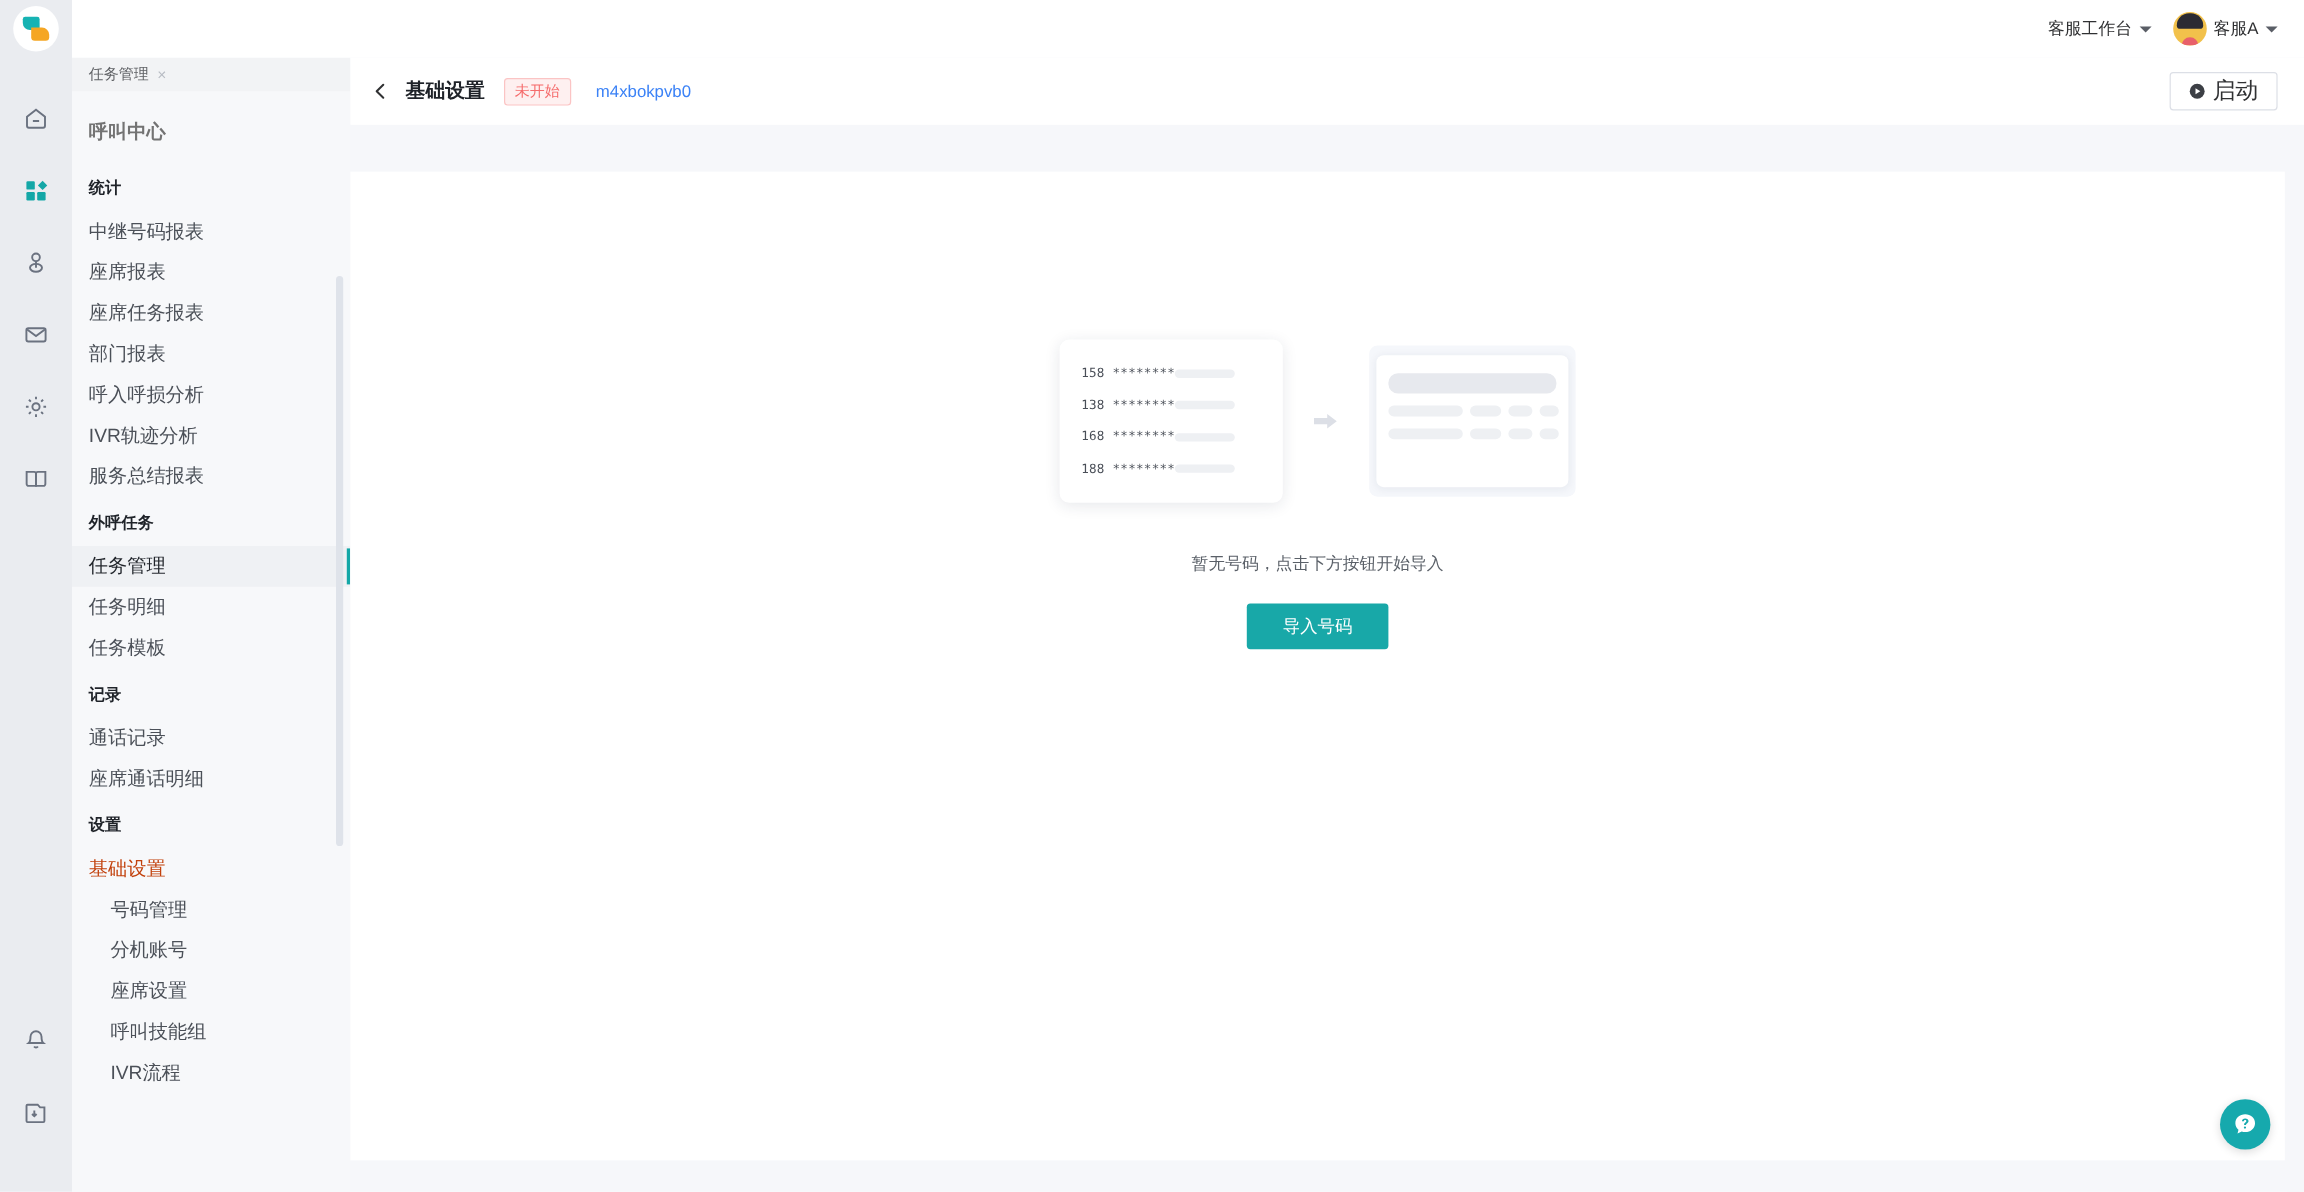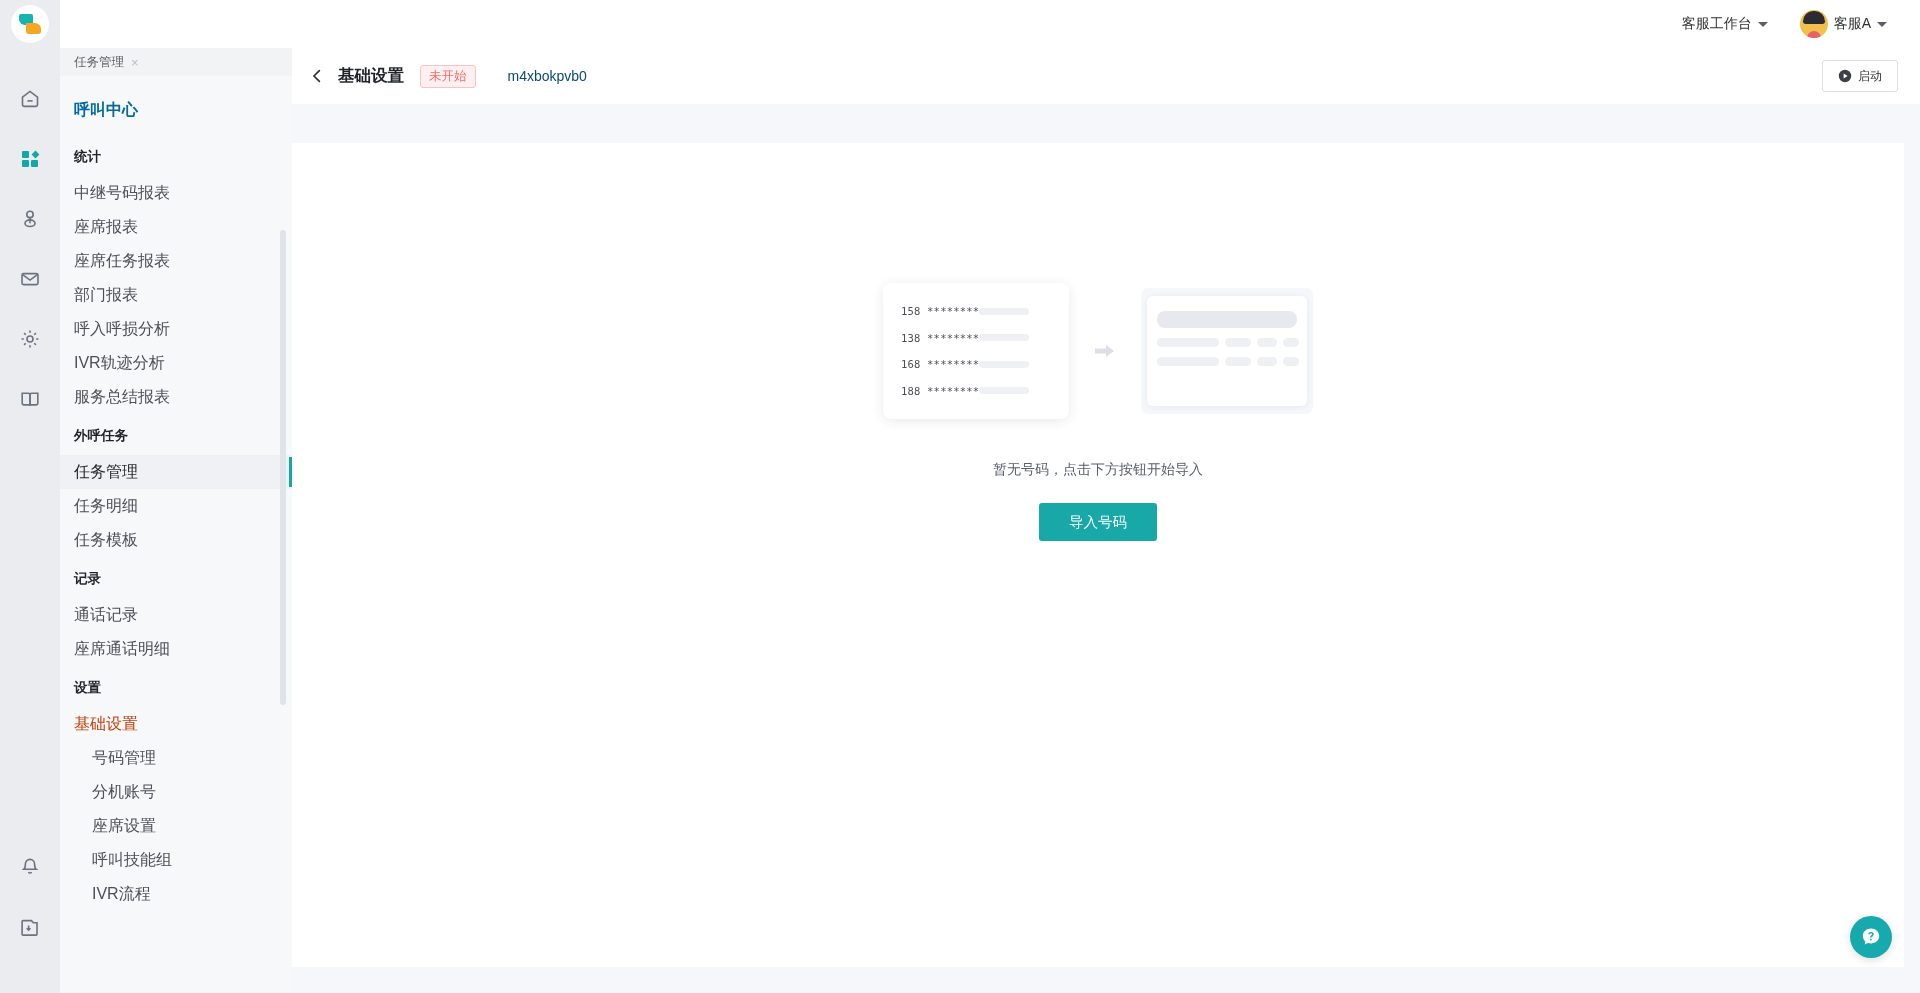--- a/index.html
+++ b/index.html
@@ -11,21 +11,21 @@
     -webkit-font-smoothing: antialiased;
   }
 
   
   .topbar {
     position: absolute; top: 0; left: 0; width: 1920px; height: 48px;
     background: #ffffff;
     display: flex; align-items: center; justify-content: flex-end;
     z-index: 30;
   }
-  .topbar-right { display: flex; align-items: center; padding-right: 33px; gap: 32px; }
+  .topbar-right { display: flex; align-items: center; padding-right: 22px; gap: 18px; }
   .tb-item {
     display: flex; align-items: center; gap: 6px;
     font-size: 14px; color: #303133; cursor: pointer;
   }
   .caret {
     width: 0; height: 0;
     border-left: 5px solid transparent; border-right: 5px solid transparent;
     border-top: 5px solid #5a5e66;
     display: inline-block;
   }
@@ -76,21 +76,21 @@
   .menu-tabstrip {
     height: 28px; background: #f2f3f5;
     display: flex; align-items: center; padding-left: 14px;
   }
   .tab {
     display: flex; align-items: center; gap: 7px;
     font-size: 12.5px; color: #606266; cursor: pointer;
   }
   .tab-close { color: #b8bcc4; font-size: 13px; line-height: 1; cursor: pointer; }
   .menu-title {
-    font-size: 16px; font-weight: bold; color: #0369a1;
+    font-size: 16px; font-weight: bold; color: #737373;
     padding: 24px 0 14px 14px;
   }
   .menu-scroll {
     height: 860px; overflow: hidden; position: relative;
   }
   .grp-title {
     font-size: 13.5px; font-weight: bold; color: #1f2329;
     padding: 13px 0 10px 14px;
   }
   .mi {
@@ -121,27 +121,27 @@
   .back-chevron {
     width: 30px; height: 30px; display: flex; align-items: center; justify-content: center;
     cursor: pointer; color: #303133;
   }
   .page-title { font-size: 16.5px; font-weight: bold; color: #1f2329; margin-left: 6px; }
   .badge {
     margin-left: 16px; font-size: 12.5px; color: #f56c6c;
     background: #fef0f0; border: 1px solid #fbc4c4;
     border-radius: 3px; padding: 2px 8px; line-height: 17px;
   }
-  .page-id { margin-left: 32px; font-size: 14px; color: #0c4a6e; }
+  .page-id { margin-left: 21px; font-size: 14px; color: #3b82f6; }
   .head-spacer { flex: 1; }
   .btn-ghost {
     display: flex; align-items: center; gap: 6px;
     height: 32px; padding: 0 15px;
     border: 1px solid #dcdfe6; border-radius: 3px;
-    background: #fff; font-size: 12px; color: #303133; cursor: pointer;
+    background: #fff; font-size: 19px; color: #303133; cursor: pointer;
   }
   .play-ico { width: 14px; height: 14px; display: block; }
 
   
   .content {
     position: absolute; left: 292px; top: 143px; width: 1612px; height: 824px;
     background: #ffffff;
     display: flex; align-items: flex-start; justify-content: center;
   }
   .empty { margin-top: 140px; display: flex; flex-direction: column; align-items: center; }

